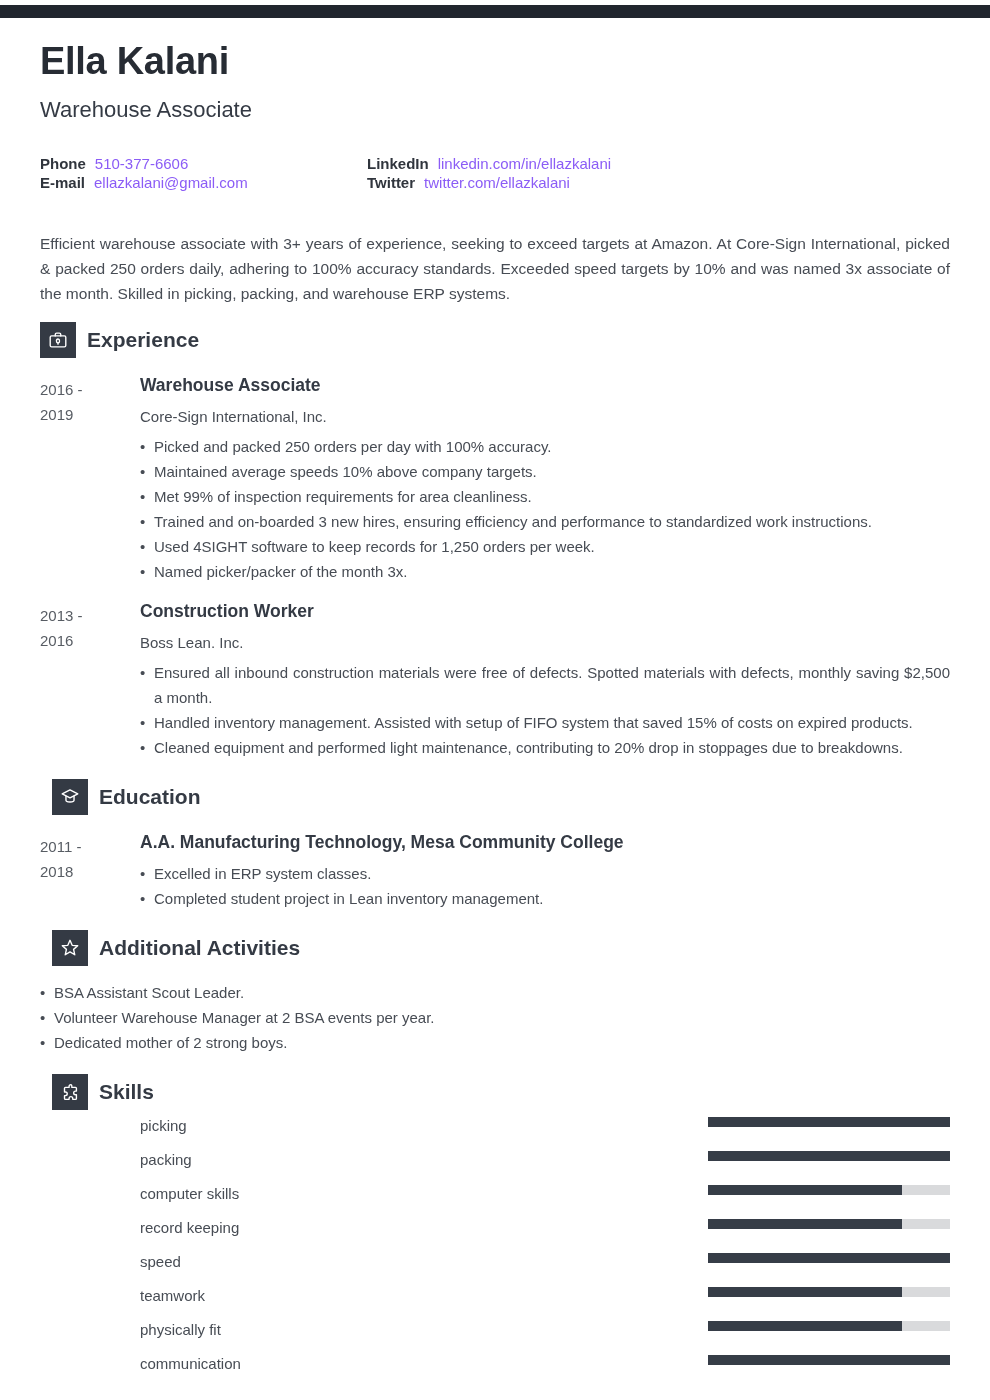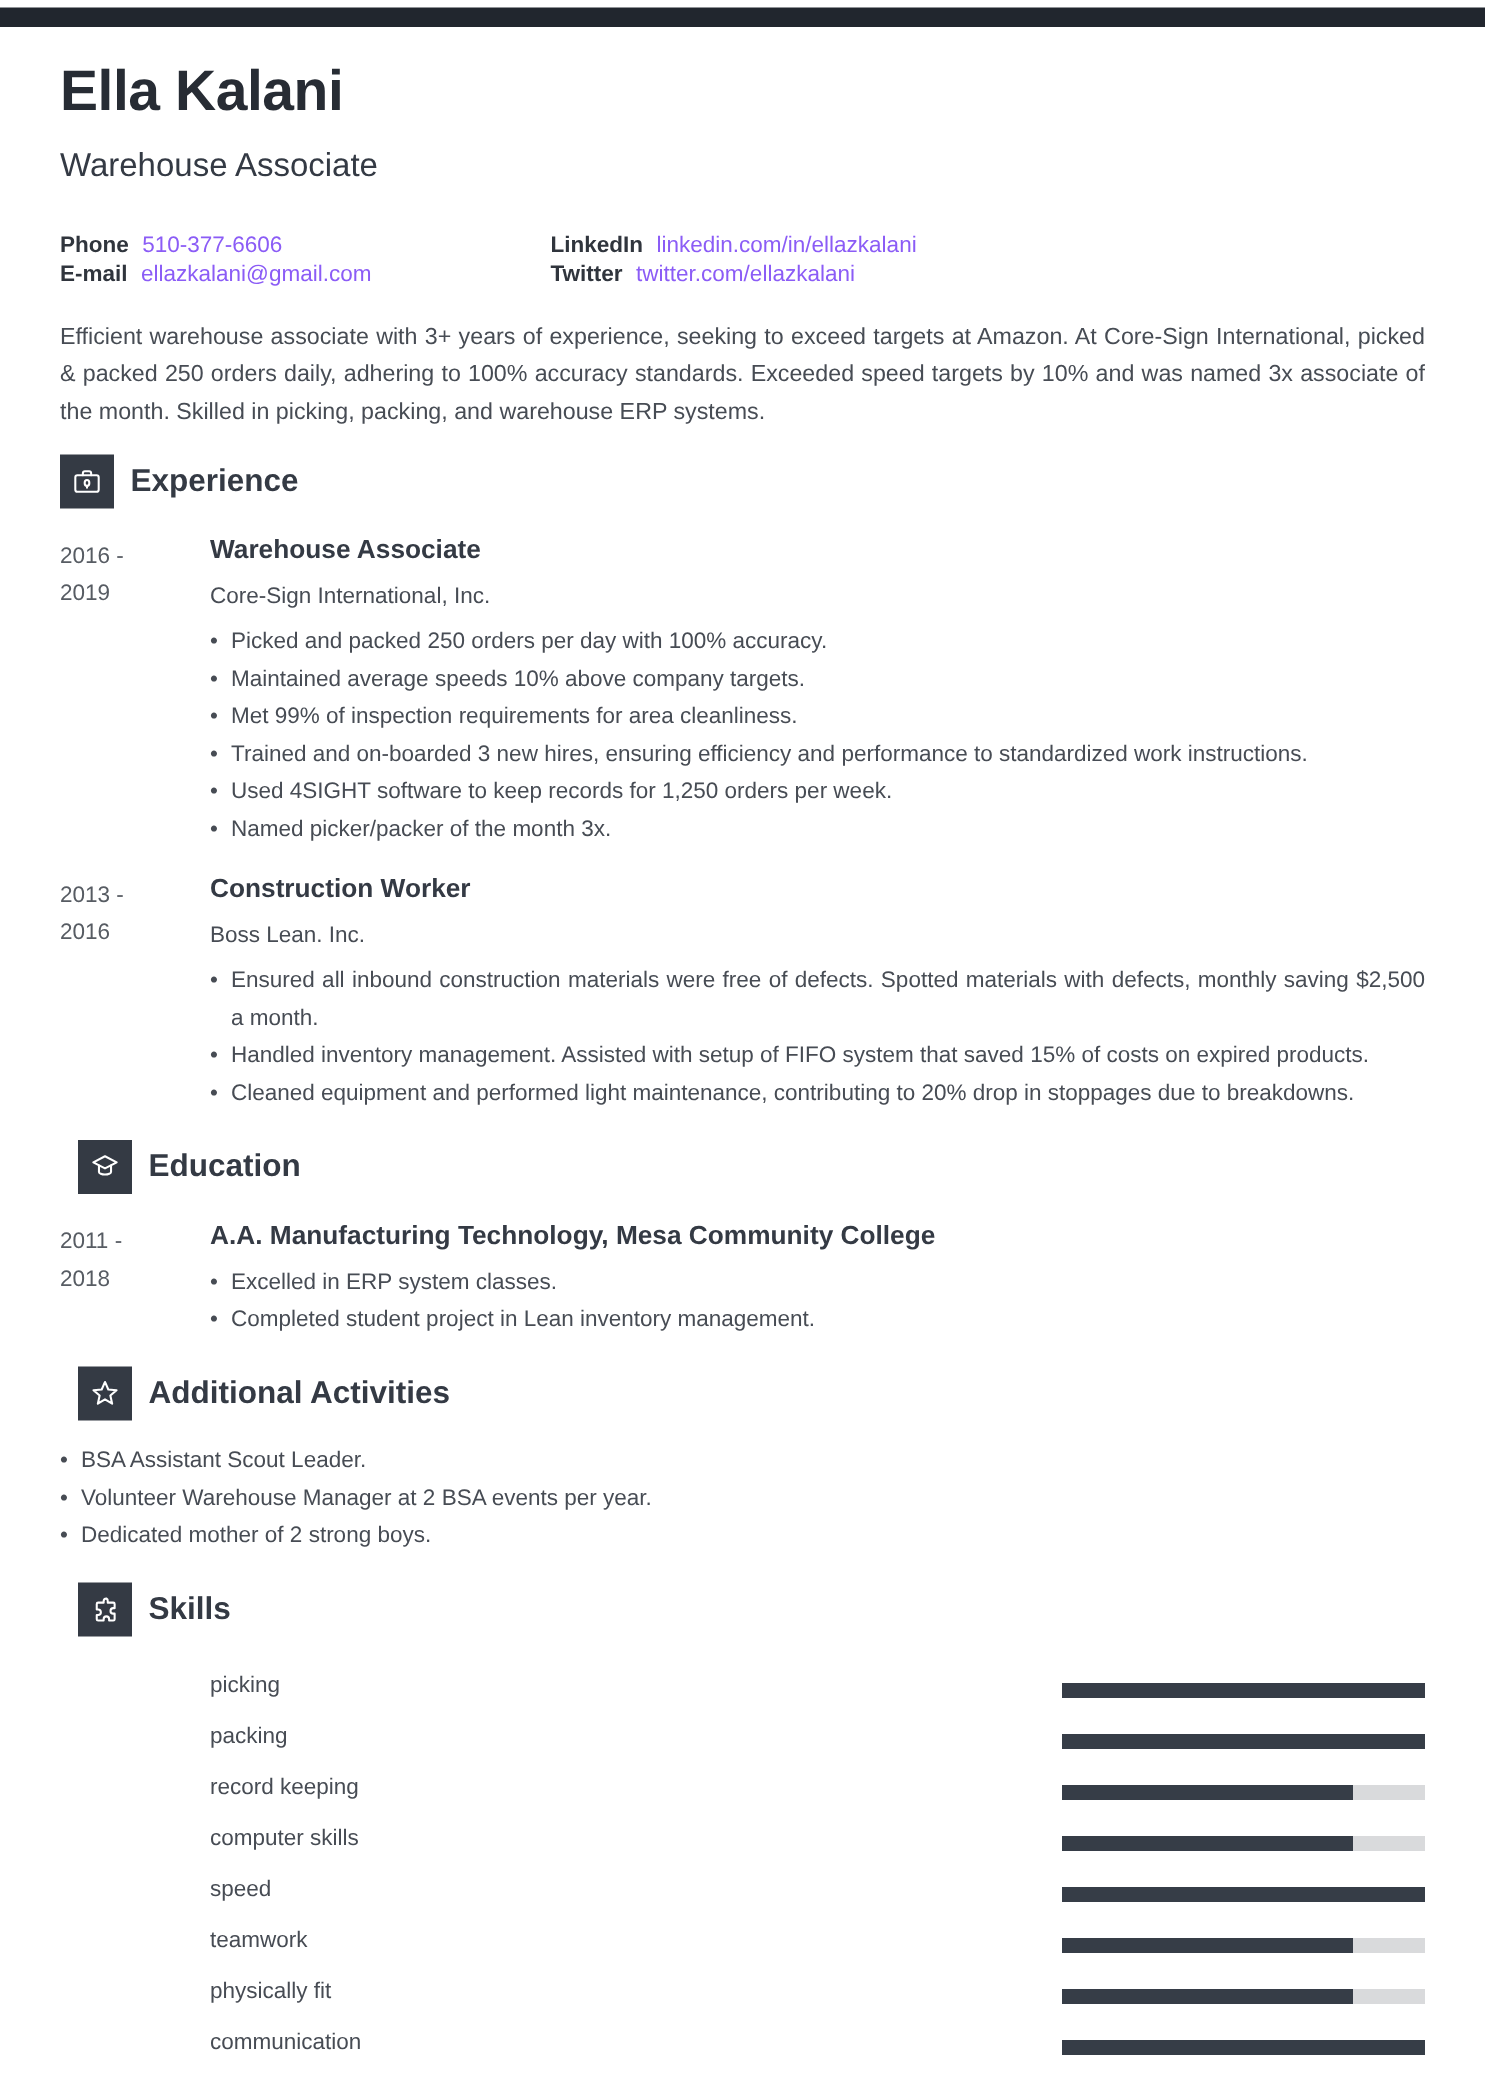--- a/index.html
+++ b/index.html
@@ -13,21 +13,21 @@
   .topbar { margin-top:5px; height:13px; background:#21262e; }
 
   .name { font-size:38px; font-weight:bold; color:#272c34; margin:23px 0 0 0; line-height:1.1; letter-spacing:-0.3px; }
   .subtitle { font-size:22px; color:#343a44; margin-top:14px; }
 
   .contacts { margin-top:32px; display:grid; grid-template-columns:327px 1fr; row-gap:2px; font-size:15px; }
   .contact { display:flex; align-items:baseline; }
   .clabel { font-weight:bold; color:#30353d; margin-right:9px; }
   .cvalue { color:#8b5cf6; }
 
-  .summary { margin-top:21px; font-size:15.5px; line-height:25px; text-align:justify; color:#474c54; }
+  .summary { margin-top:40px; font-size:15.5px; line-height:25px; text-align:justify; color:#474c54; }
 
   .sec-header { display:flex; align-items:center; gap:11px; }
   .sec-icon { width:36px; height:36px; background:#343a44; flex:none; display:flex; align-items:center; justify-content:center; }
   .sec-title { font-size:21px; font-weight:bold; color:#343a44; }
   .mt-exp { margin-top:16px; }
   .mt-sec { margin-top:19px;padding-left:12px; }
 
   .entry { display:grid; grid-template-columns:100px 1fr; margin-top:17px; }
   .edates { font-size:15px; color:#575c63; line-height:25px; padding-top:2px; }
   .etitle { font-size:17.5px; font-weight:bold; color:#343a44; line-height:1.2; }
@@ -36,21 +36,21 @@
   ul.bullets { list-style:none; margin:9px 0 0 0; padding:0; }
   ul.bullets li { display:flex; font-size:15px; line-height:25px; color:#474c54; }
   ul.bullets li .blt { flex:none; width:14px; color:#474c54; }
   ul.bullets li .btxt { flex:1; text-align:justify; }
   ul.bullets.tight { margin-top:8px; }
 
   .indented { margin-left:100px; }
   .act-list { margin-top:14px !important; }
 
   .skills-list { margin-left:100px; margin-top:7px; }
-  .skillrow { display:flex; justify-content:space-between; align-items:flex-end; height:34px; }
+  .skillrow { display:flex; justify-content:space-between; align-items:flex-start; height:34px; }
   .skillname { font-size:15px; color:#474c54; }
   .skillbar { width:242px; height:10px; background:#d9dadc; }
   .skillfill { height:100%; background:#363d47; }
 
   svg { display:block; }
 </style>
 </head>
 <body>
 
 <div class="topbar"></div>
@@ -225,32 +225,32 @@
           <span class="skillfill" style="display: block; width: 100%;"></span>
         </span>
     </div>
     <div class="skillrow">
       <span class="skillname">packing</span>
       <span class="skillbar">
           <span class="skillfill" style="display: block; width: 100%;"></span>
         </span>
     </div>
     <div class="skillrow">
+      <span class="skillname">computer skills</span>
+      <span class="skillbar">
+          <span class="skillfill" style="display: block; width: 80%;"></span>
+        </span>
+    </div>
+    <div class="skillrow">
       <span class="skillname">record keeping</span>
       <span class="skillbar">
           <span class="skillfill" style="display: block; width: 80%;"></span>
         </span>
     </div>
     <div class="skillrow">
-      <span class="skillname">computer skills</span>
-      <span class="skillbar">
-          <span class="skillfill" style="display: block; width: 80%;"></span>
-        </span>
-    </div>
-    <div class="skillrow">
       <span class="skillname">speed</span>
       <span class="skillbar">
           <span class="skillfill" style="display: block; width: 100%;"></span>
         </span>
     </div>
     <div class="skillrow">
       <span class="skillname">teamwork</span>
       <span class="skillbar">
           <span class="skillfill" style="display: block; width: 80%;"></span>
         </span>

